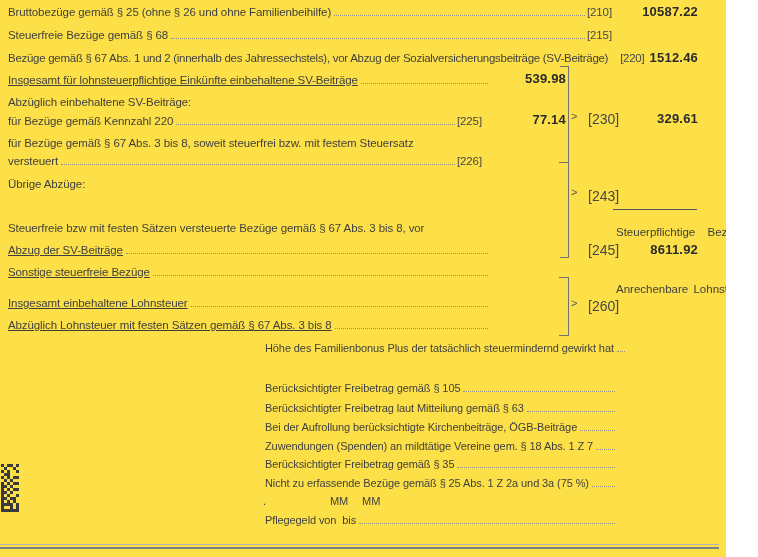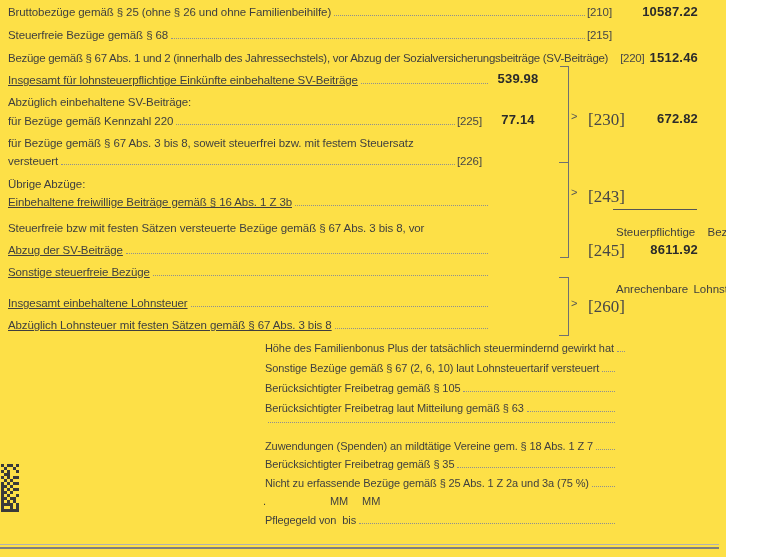--- a/index.html
+++ b/index.html
@@ -11,27 +11,27 @@
     position:absolute;left:8px;display:flex;align-items:flex-end;
     font-size:11.5px;letter-spacing:-0.1px;white-space:pre;line-height:13px;
   }
   .drow{
     position:absolute;left:265px;width:352px;display:flex;align-items:flex-end;
     font-size:11px;letter-spacing:-0.1px;white-space:pre;line-height:13px;
   }
   .lbl{white-space:pre;}
   .leader{flex:1 1 auto;min-width:8px;border-bottom:1px dotted #8f8f8f;margin:0 2px 3px 3px;height:1px;}
   .code{color:#474747;white-space:pre;}
-  .abscode{position:absolute;left:588px;font-size:17px;color:#474747;line-height:13px;font-family:Liberation Serif, serif;}
+  .abscode{position:absolute;left:588px;font-size:14px;color:#474747;line-height:13px;}
   .val{
     position:absolute;text-align:right;font-weight:bold;color:#2b2b2b;
     font-size:13px;letter-spacing:0.2px;line-height:15px;
   }
   .val.right{left:612px;width:86px;}
-  .val.mid{left:470px;width:96px;text-align:center;}
+  .val.mid{left:470px;width:96px;}
   .vline{position:absolute;width:1px;background:#707070;}
   .tick{position:absolute;height:1px;width:9px;background:#707070;}
   .arrow{position:absolute;left:571px;font-size:11px;color:#555;line-height:11px;}
   .rlabel{position:absolute;font-size:11.5px;color:#3f3f3f;line-height:13px;white-space:pre;}
   .underline{position:absolute;height:1px;background:#555;}
   .rule{position:absolute;left:0;}
   .w604{width:604px;} .w482{width:482px;text-decoration:underline;} .w474{width:474px;justify-content:flex-end;}
   .tight{letter-spacing:-0.28px;gap:12px;}
 </style>
 </head>
@@ -78,24 +78,20 @@
   <div class="row w474" style="top:155px">
     <span class="lbl">versteuert</span>
     <span class="leader"></span>
     <span class="code">[226]</span>
   </div>
 
   <div class="row" style="top:178px">
     <span class="lbl">Übrige Abzüge:</span>
   </div>
 
-  <div class="row w482" style="top:196px">
-    <span class="lbl">Einbehaltene freiwillige Beiträge gemäß § 16 Abs. 1 Z 3b</span>
-    <span class="leader"></span>
-  </div>
 
   <div class="row" style="top:222px">
     <span class="lbl">Steuerfreie bzw mit festen Sätzen versteuerte Bezüge gemäß § 67 Abs. 3 bis 8, vor</span>
   </div>
 
   <div class="row w482" style="top:244px">
     <span class="lbl">Abzug der SV-Beiträge</span>
     <span class="leader"></span>
   </div>
 
@@ -115,21 +111,21 @@
   </div>
 
   <div class="val mid" style="top:71px">539.98</div>
   <div class="val mid" style="top:112px">77.14</div>
 
   <div class="val right" style="top:4px">10587.22</div>
   <div class="val right" style="top:50px">1512.46</div>
 
   <span class="arrow" style="top:111px">&gt;</span>
   <div class="abscode" style="top:113px">[230]</div>
-  <div class="val right" style="top:111px">672.82</div>
+  <div class="val right" style="top:111px">329.61</div>
 
   <span class="arrow" style="top:187px">&gt;</span>
   <div class="abscode" style="top:190px">[243]</div>
   <div class="underline" style="left:613px;top:209px;width:84px"></div>
 
   <div class="rlabel" style="left:616px;top:226px;word-spacing:9px">Steuerpflichtige Bezüge</div>
   <div class="abscode" style="top:244px">[245]</div>
   <div class="val right" style="top:242px">8611.92</div>
 
   <div class="rlabel" style="left:616px;top:283px;word-spacing:2px">Anrechenbare Lohnsteuer</div>
@@ -142,33 +138,30 @@
   <div class="tick" style="left:560px;top:257px"></div>
 
   <div class="vline" style="left:568px;top:277px;height:59px"></div>
   <div class="tick" style="left:559px;top:277px"></div>
   <div class="tick" style="left:559px;top:335px"></div>
 
   <div class="drow" style="top:342px">
     <span class="lbl">Höhe des Familienbonus Plus der tatsächlich steuermindernd gewirkt hat</span>
     <span class="leader"></span>
   </div>
-  <div class="drow" style="top:362px">
-    <span class="lbl">Sonstige Bezüge gemäß § 67 (2, 6, 10) laut Lohnsteuertarif versteuert</span>
-    <span class="leader"></span>
-  </div>
   <div class="drow" style="top:382px">
     <span class="lbl">Berücksichtigter Freibetrag gemäß § 105</span>
     <span class="leader"></span>
   </div>
   <div class="drow" style="top:402px">
     <span class="lbl">Berücksichtigter Freibetrag laut Mitteilung gemäß § 63</span>
     <span class="leader"></span>
   </div>
   <div class="drow" style="top:421px">
+    <span class="lbl">Bei der Aufrollung berücksichtigte Kirchenbeiträge, ÖGB-Beiträge</span>
     <span class="leader"></span>
   </div>
   <div class="drow" style="top:440px">
     <span class="lbl">Zuwendungen (Spenden) an mildtätige Vereine gem. § 18 Abs. 1 Z 7</span>
     <span class="leader"></span>
   </div>
   <div class="drow" style="top:458px">
     <span class="lbl">Berücksichtigter Freibetrag gemäß § 35</span>
     <span class="leader"></span>
   </div>

